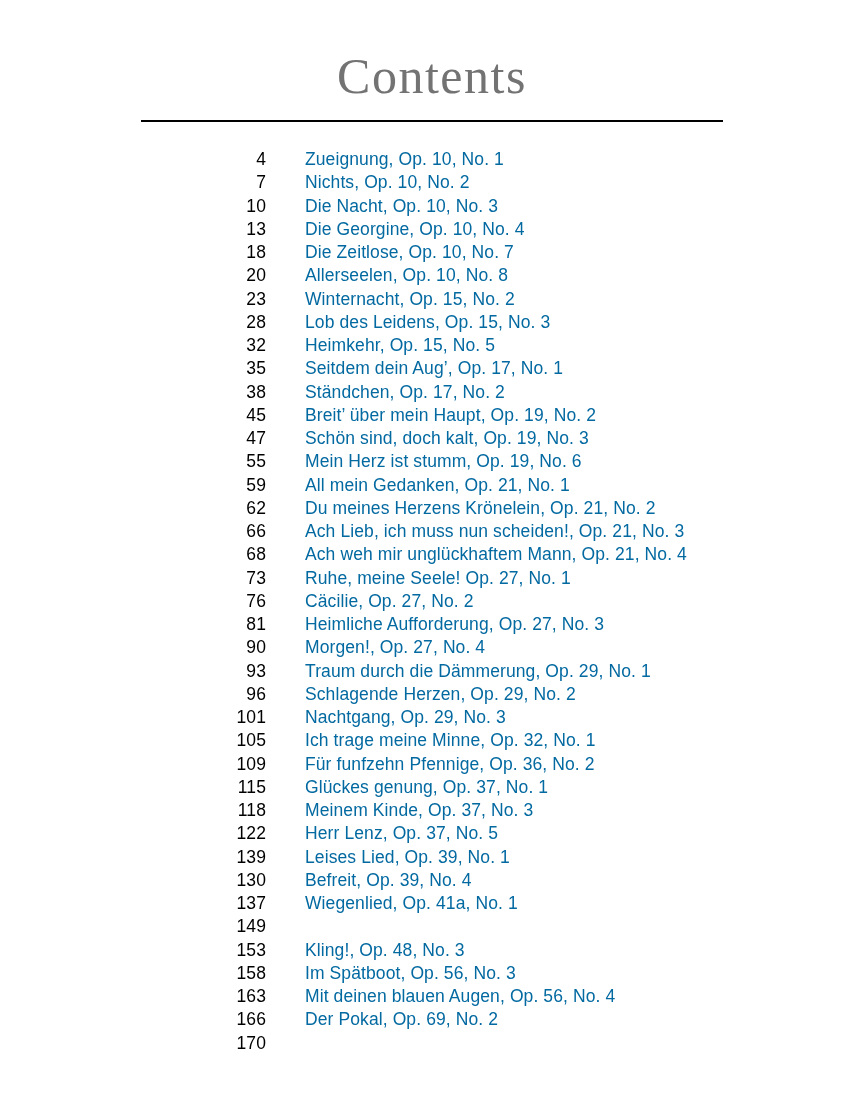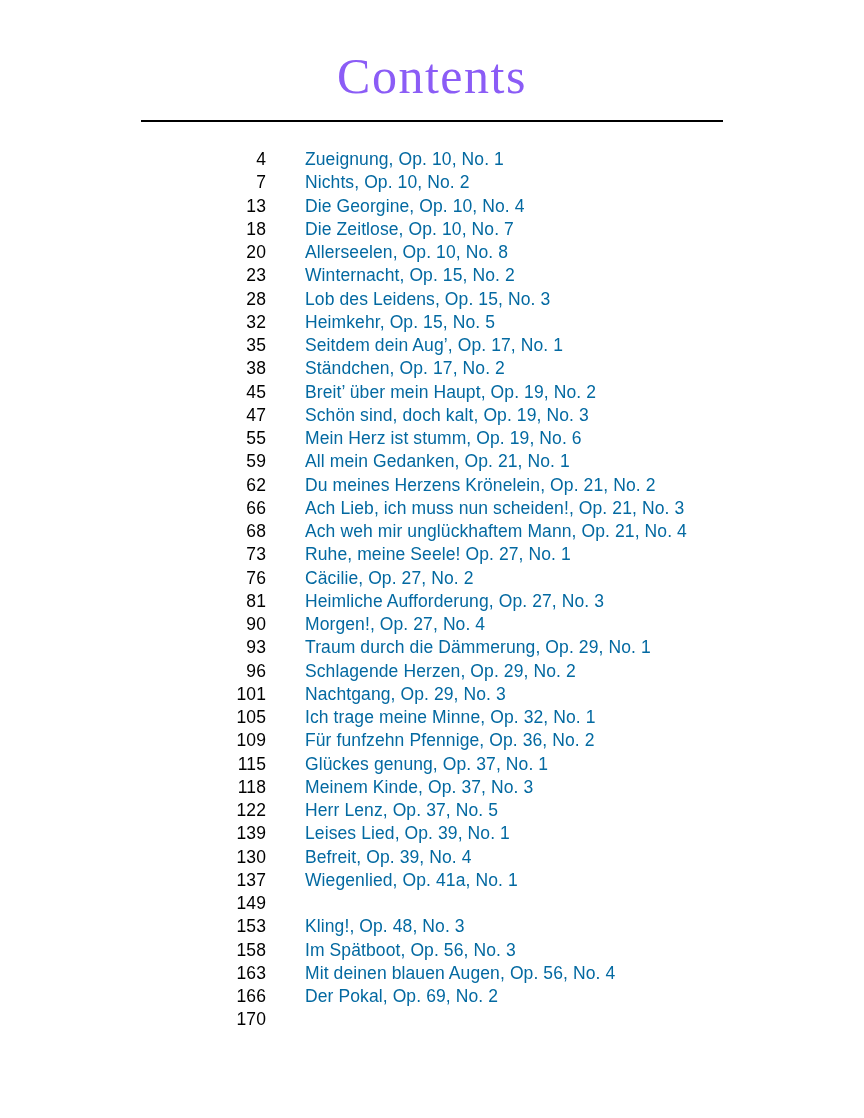--- a/index.html
+++ b/index.html
@@ -31,21 +31,21 @@
     top: 48px;
     width: 582px;
     text-align: center;
   }
   .toc-title {
     font-family: "Liberation Serif", "DejaVu Serif", serif;
     font-size: 50px;
     line-height: 56px;
     font-weight: 400;
     letter-spacing: 1.5px;
-    color: #8b5cf6;
+    color: #737373;
     margin: 0;
     white-space: nowrap;
   }
 
   .toc-rule {
     position: absolute;
     left: 141px;
     top: 120px;
     width: 582px;
     height: 0;
@@ -99,20 +99,24 @@
   <ul class="toc-list" id="toc-list">
       <li class="toc-entry">
         <span class="toc-page">4</span>
         <span class="toc-titletext">Zueignung, Op. 10, No. 1</span>
       </li>
       <li class="toc-entry">
         <span class="toc-page">7</span>
         <span class="toc-titletext">Nichts, Op. 10, No. 2</span>
       </li>
       <li class="toc-entry">
+        <span class="toc-page">10</span>
+        <span class="toc-titletext">Die Nacht, Op. 10, No. 3</span>
+      </li>
+      <li class="toc-entry">
         <span class="toc-page">13</span>
         <span class="toc-titletext">Die Georgine, Op. 10, No. 4</span>
       </li>
       <li class="toc-entry">
         <span class="toc-page">18</span>
         <span class="toc-titletext">Die Zeitlose, Op. 10, No. 7</span>
       </li>
       <li class="toc-entry">
         <span class="toc-page">20</span>
         <span class="toc-titletext">Allerseelen, Op. 10, No. 8</span>

